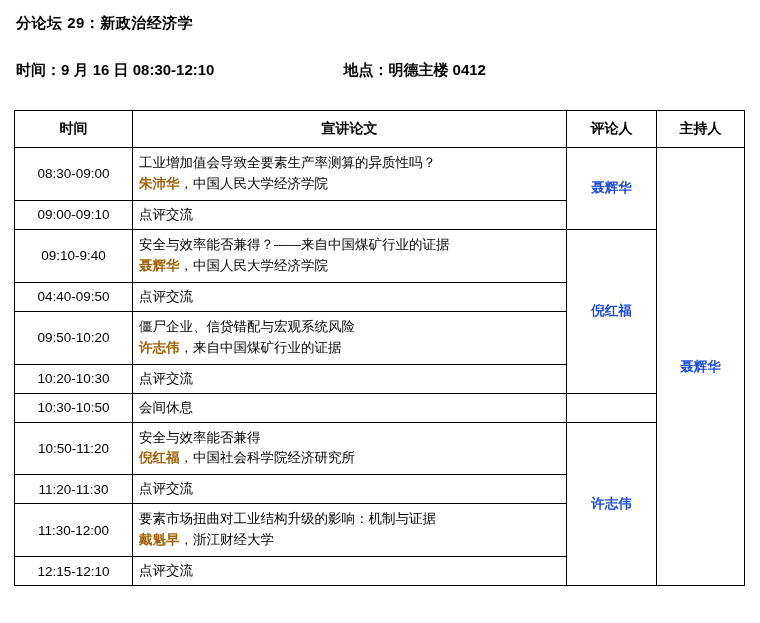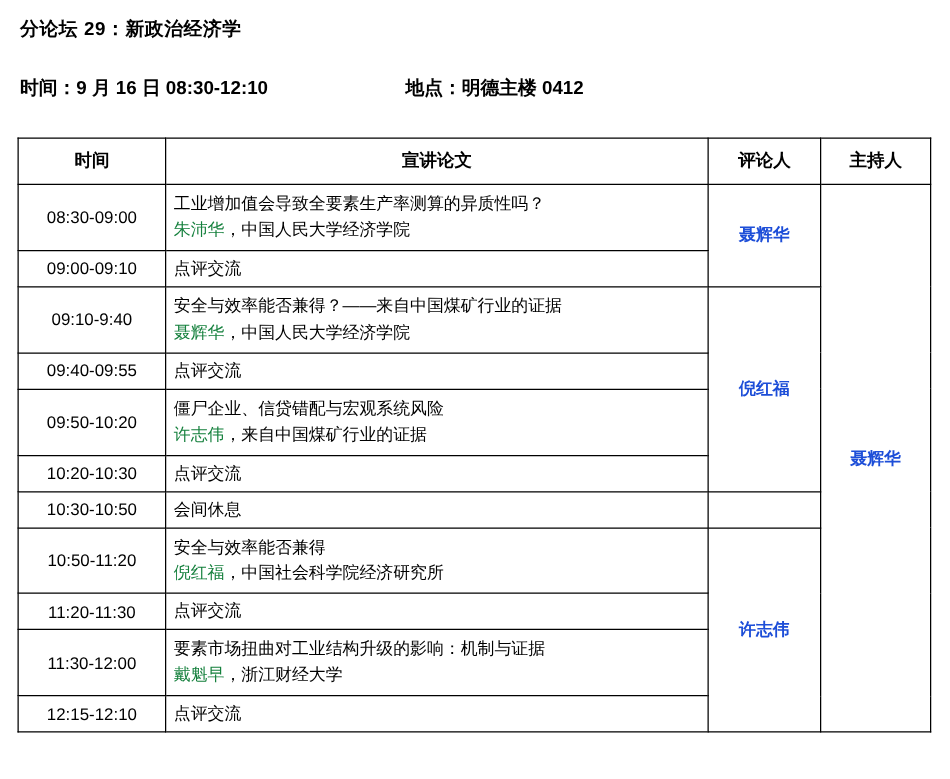--- a/index.html
+++ b/index.html
@@ -26,20 +26,21 @@
     letter-spacing: 0.5px;
     margin: 4px 0 11px 2px;
   }
   .meta-row {
     margin-top: 28px;
     margin-left: 2px;
     font-size: 15px;
     font-weight: bold;
     display: flex;
     align-items: baseline;
+    gap: 19px;
   }
   .meta-time {
     white-space: nowrap;
   }
   .meta-place {
     white-space: nowrap;
     margin-left: 110px;
   }
   table.schedule {
     margin-top: 30px;
@@ -75,22 +76,22 @@
   }
   td.break {
     text-align: left;
   }
   td.disc, td.chair {
     text-align: center;
     font-weight: bold;
     color: #1d4ed8;
   }
   .author {
-    color: #15803d;
-    font-weight: normal;
+    color: #a16207;
+    font-weight: bold;
   }
   .affil {
     color: #000000;
     font-weight: normal;
     text-align: right;
   }
   .paper-line { display: block; }
   .paper-title { display: block; }
 </style>
 </head>
@@ -144,21 +145,21 @@
         <td class="paper">
           <span class="paper-title">安全与效率能否兼得？——来自中国煤矿行业的证据</span>
           <span class="paper-line">
             <span class="author">聂辉华</span><span class="affil">，中国人民大学经济学院</span>
           </span>
         </td>
         <td class="disc" rowspan="4">倪红福</td>
       </tr>
 
       <tr>
-        <td class="time">09:40-09:55</td>
+        <td class="time">04:40-09:50</td>
         <td class="break">点评交流</td>
       </tr>
 
       <tr>
         <td class="time">09:50-10:20</td>
         <td class="paper">
           <span class="paper-title">僵尸企业、信贷错配与宏观系统风险</span>
           <span class="paper-line">
             <span class="author">许志伟</span><span class="affil">，来自中国煤矿行业的证据</span>
           </span>

